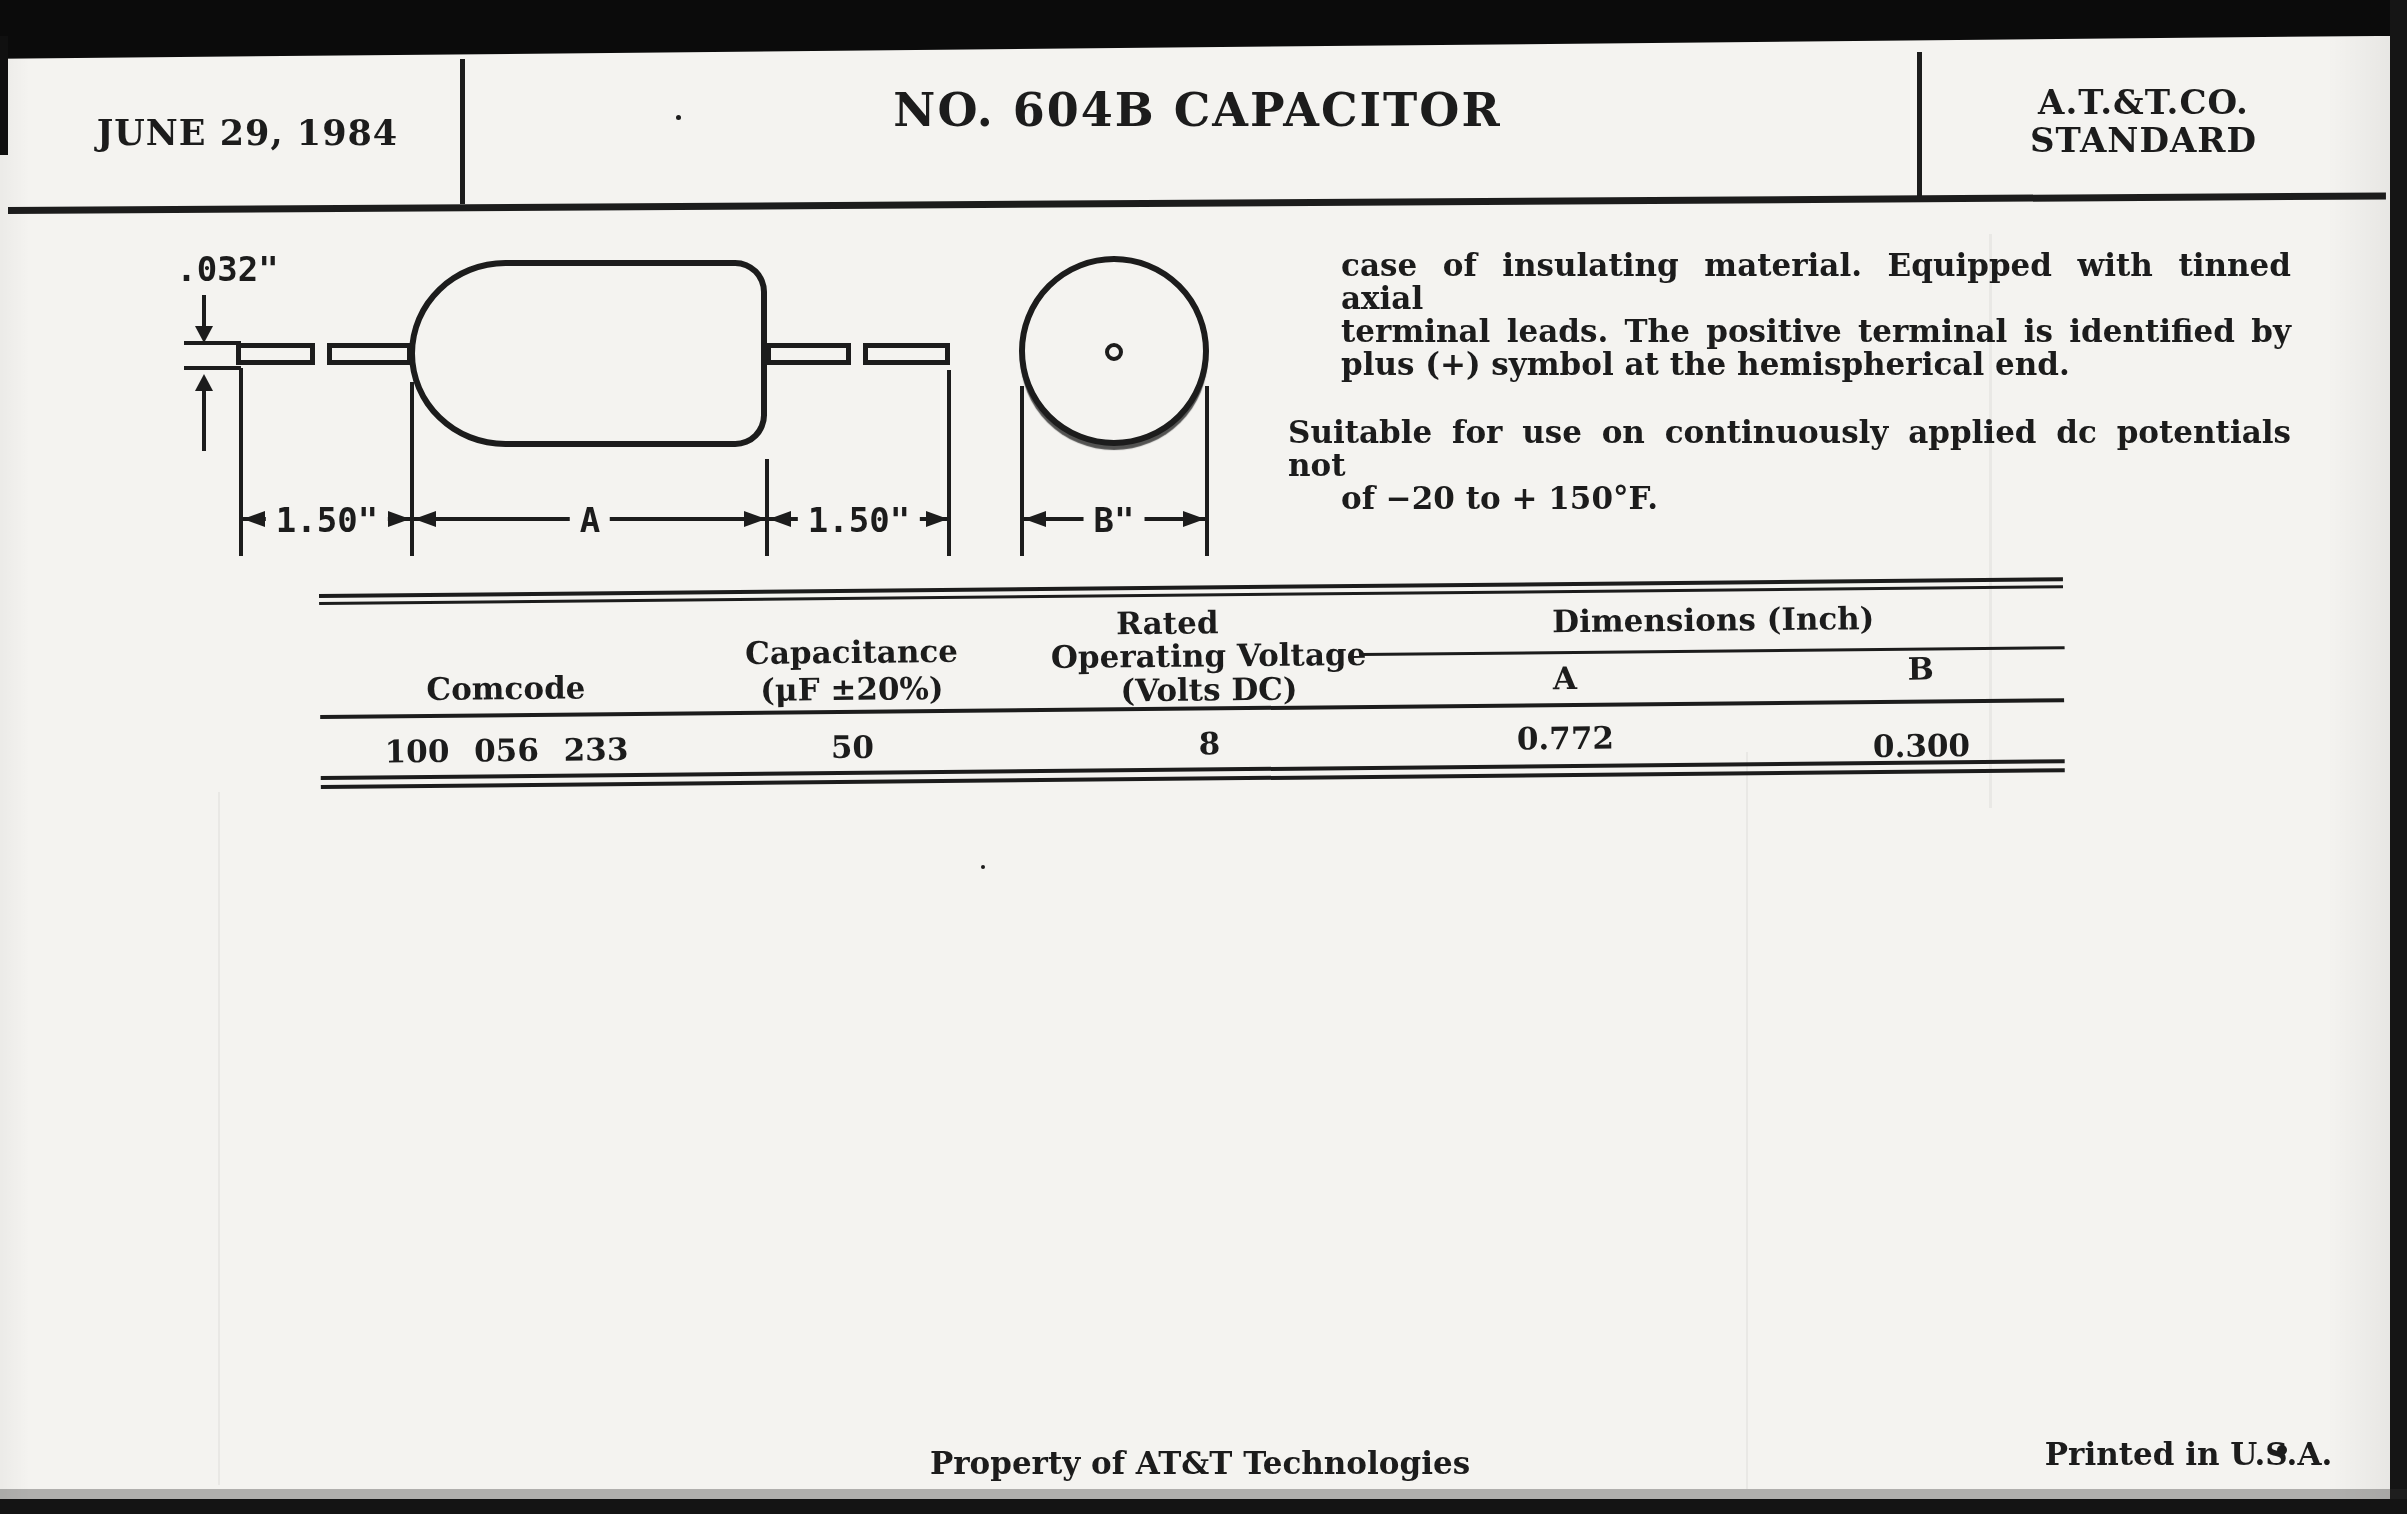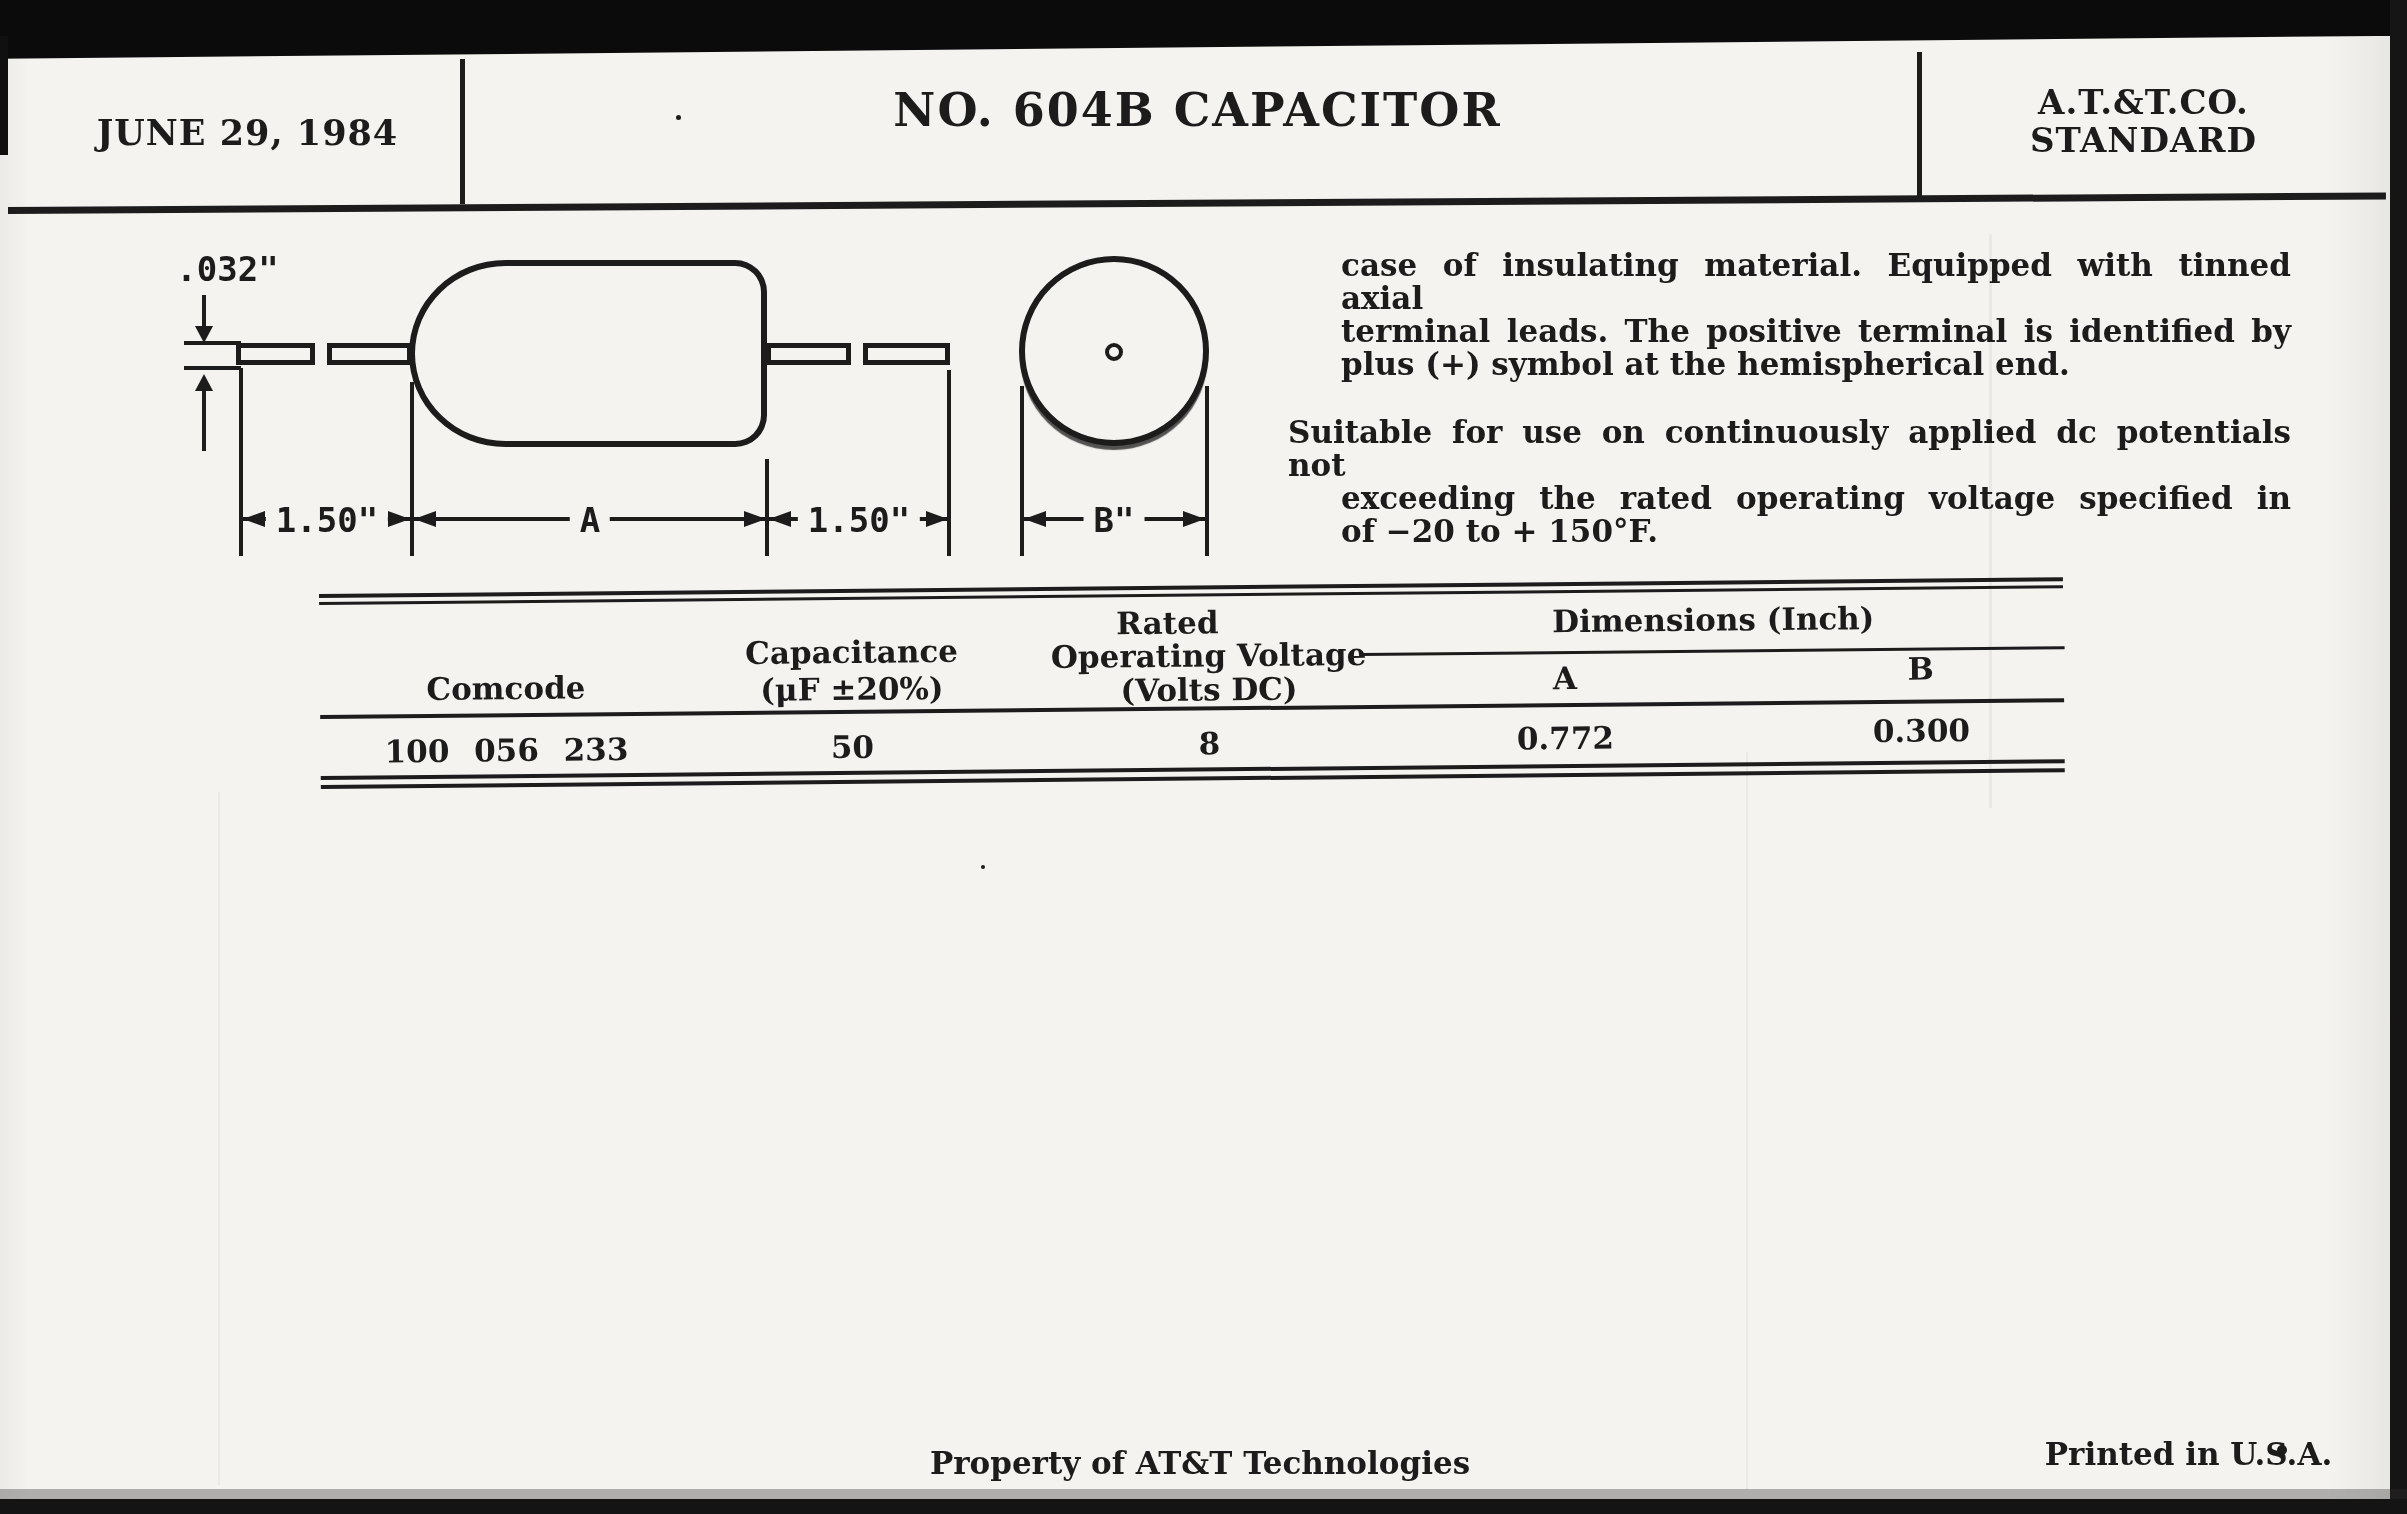--- a/index.html
+++ b/index.html
@@ -144,21 +144,20 @@
 <div class="ah ah-r" style="left:1183px; top:511px;"></div>
 <div class="dimlabel" style="left:1114px; top:520px;">B"</div>
 
 <div class="desc" style="top:249px;">
   <div class="jline cont">case of insulating material. Equipped with tinned axial</div>
   <div class="jline cont">terminal leads. The positive terminal is identified by</div>
   <div class="jline cont last">plus (+) symbol at the hemispherical end.</div>
 </div>
 <div class="desc" style="top:416px;">
   <div class="jline">Suitable for use on continuously applied dc potentials not</div>
-  <div class="jline cont">exceeding the rated operating voltage specified in</div>
   <div class="jline cont last">of −20 to + 150°F.</div>
 </div>
 
 <div class="tablewrap">
   <div class="tl" style="top:0; height:4px;"></div>
   <div class="tl" style="top:8px; height:3px;"></div>
   <div class="hline" style="left:1041px; top:69px; width:704px; height:3px;"></div>
   <div class="tl" style="top:121px; height:4px;"></div>
   <div class="tl" style="top:182px; height:4px;"></div>
   <div class="tl" style="top:191px; height:4px;"></div>
@@ -170,21 +169,21 @@
   <div class="tc" style="left:889px; top:53px;">Operating Voltage</div>
   <div class="tc" style="left:889px; top:87px;">(Volts DC)</div>
   <div class="tc" style="left:1394px; top:22px;">Dimensions (Inch)</div>
   <div class="tc" style="left:1245px; top:79px;">A</div>
   <div class="tc" style="left:1601px; top:73px;">B</div>
 
   <div class="tc comval" style="left:186px; top:141px;">100 056 233</div>
   <div class="tc" style="left:532px; top:141px;">50</div>
   <div class="tc" style="left:889px; top:141px;">8</div>
   <div class="tc" style="left:1245px; top:139px;">0.772</div>
-  <div class="tc" style="left:1601px; top:135px;">0.300</div>
+  <div class="tc" style="left:1601px; top:150px;">0.300</div>
 </div>
 
 <div class="foot" style="left:903px; top:1445px; width:594px;">Property of AT&amp;T Technologies</div>
 <div class="foot" style="left:2035px; top:1436px; width:307px;">Printed in U.S.A.</div>
 
 <div class="topbar"></div>
 <div class="edge-left-sliver"></div>
 <div class="edge-right"></div>
 <div class="edge-bottom-fade"></div>
 <div class="edge-bottom"></div>

